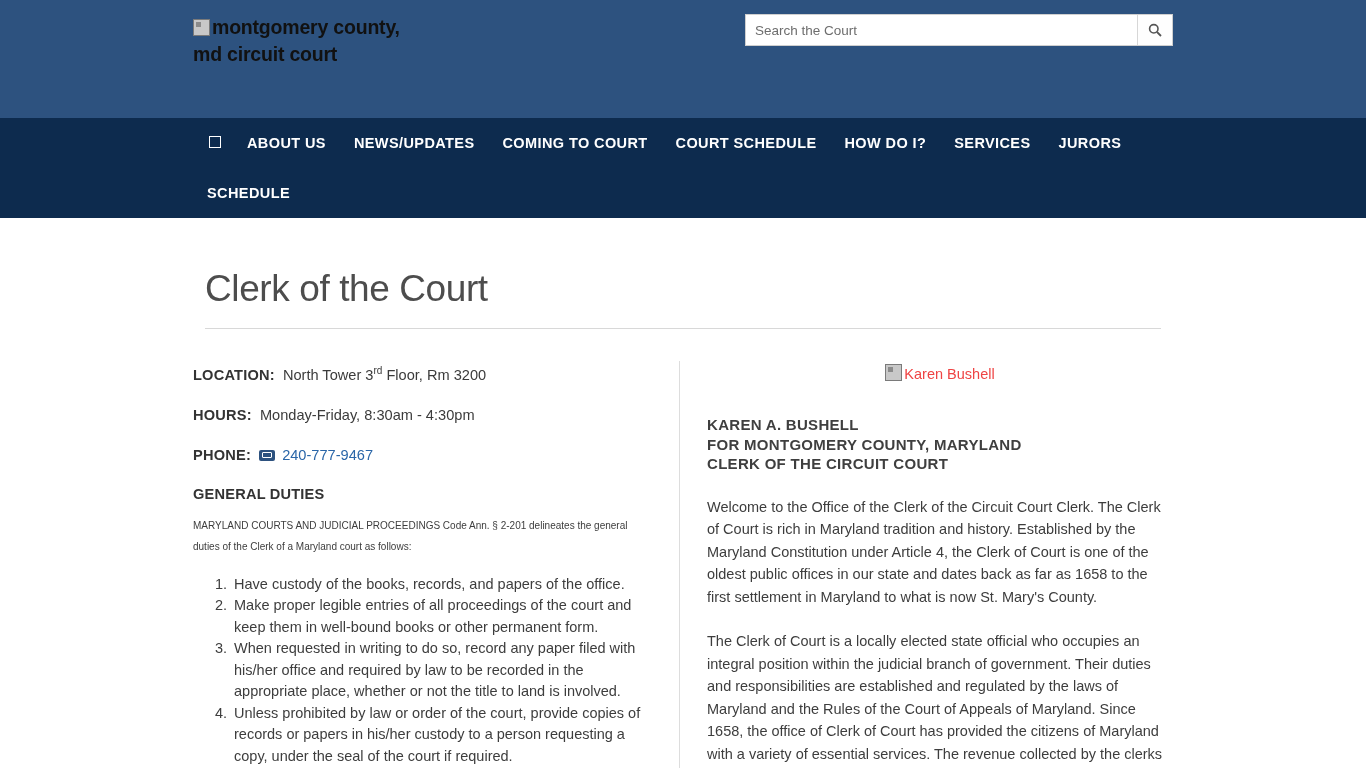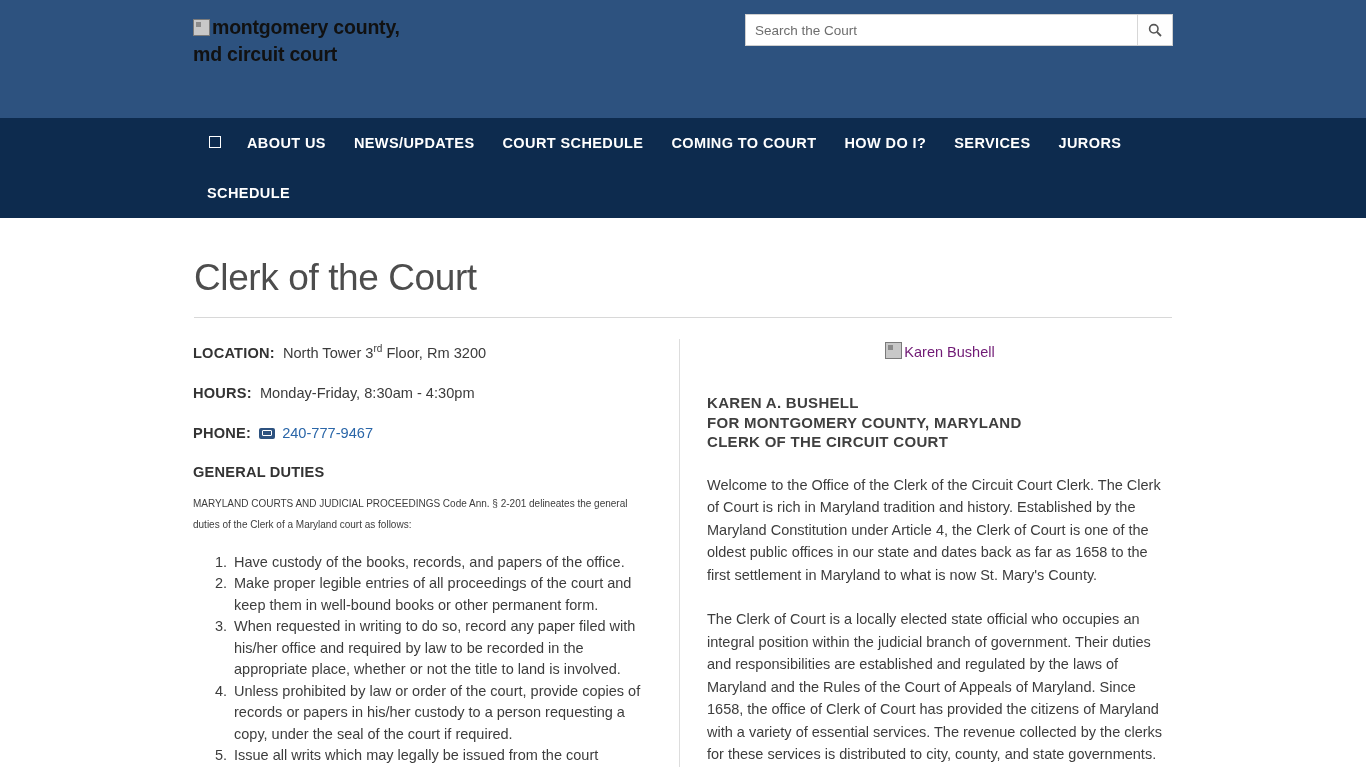--- a/index.html
+++ b/index.html
@@ -128,21 +128,21 @@
   
   .content {
     width: 980px;
     margin: 0 auto;
     padding-top: 26px;
   }
   .page-title {
     font-size: 37px;
     font-weight: normal;
     color: #4d4d4d;
-    margin: 1px;
+    margin: 12px;
     padding: 12px 0 18px 0;
     border-bottom: 1px solid #d8d8d8;
     letter-spacing: -0.4px;
   }
   .columns {
     display: flex;
     padding-top: 20px;
   }
   .col-left {
     width: 487px;
@@ -212,21 +212,21 @@
     font-size: 14.5px;
     color: #3d3d3d;
     line-height: 21.5px;
   }
   ol.duties li { margin-bottom: 0px; padding-left: 3px; }
 
   
   .portrait-broken {
     text-align: center;
     font-size: 14.5px;
-    color: #701a75;
+    color: #ef4444;
     padding-top: 3px;
   }
   .bio-title {
     font-weight: bold;
     color: #3f3f3f;
     font-size: 15px;
     line-height: 19.5px;
     letter-spacing: 0.3px;
     padding-top: 33px;
   }
@@ -262,22 +262,22 @@
 
 <div class="nav">
   <div class="nav-inner">
 
     <div class="nav-item home">
       <span class="home-glyph"></span>
     </div>
 
     <div class="nav-item">ABOUT US</div>
     <div class="nav-item">NEWS/UPDATES</div>
+    <div class="nav-item">COMING TO COURT</div>
     <div class="nav-item">COURT SCHEDULE</div>
-    <div class="nav-item">COMING TO COURT</div>
     <div class="nav-item">HOW DO I?</div>
     <div class="nav-item">SERVICES</div>
     <div class="nav-item">JURORS</div>
 
     <div class="nav-row2">
       <div class="nav-item">SCHEDULE</div>
     </div>
   </div>
 </div>
 

